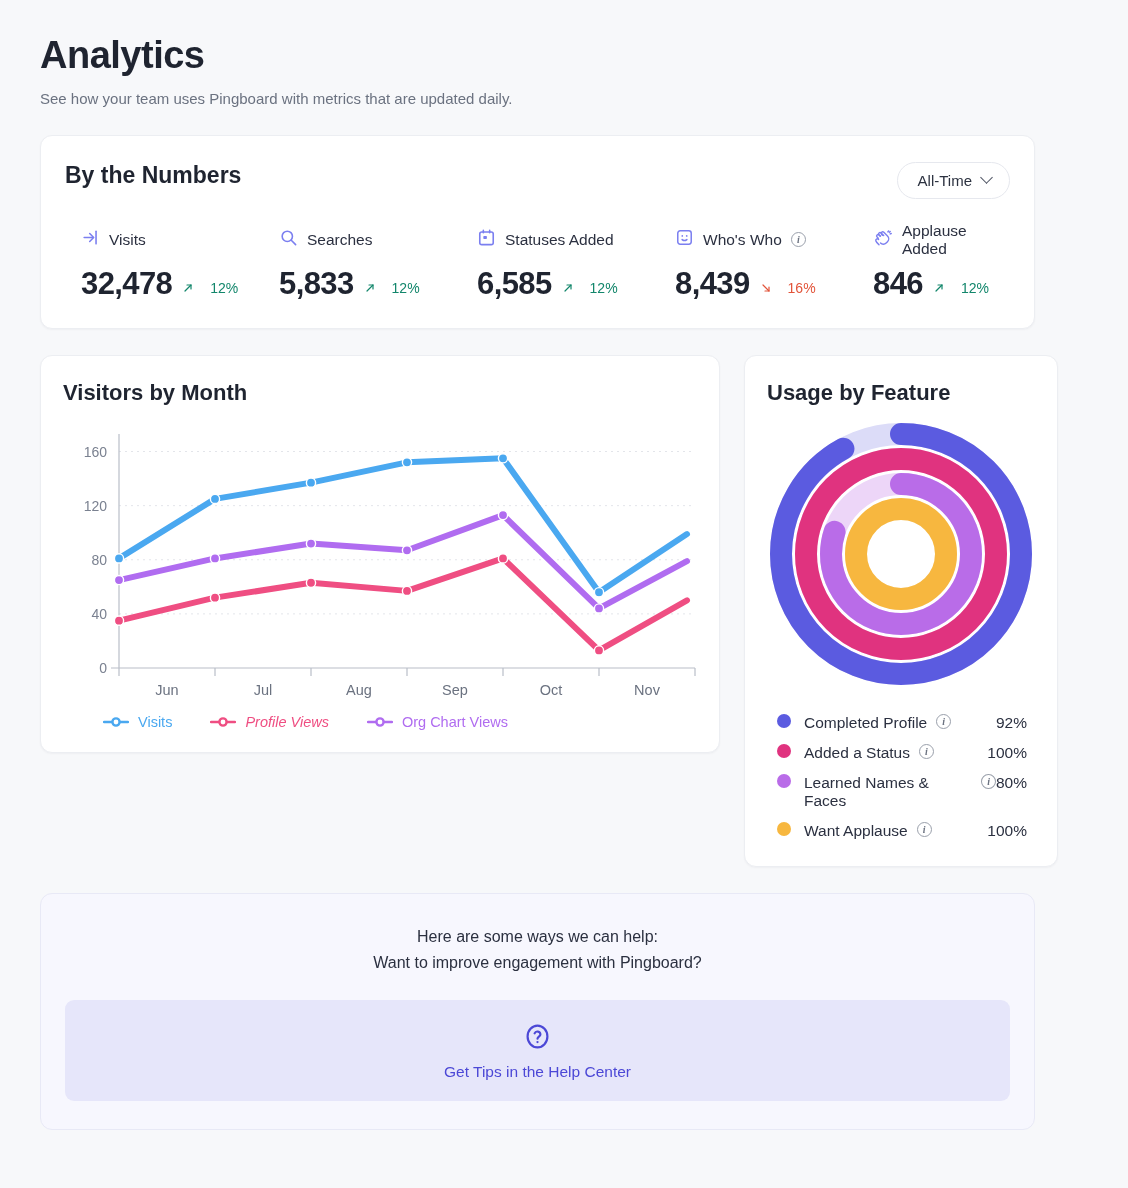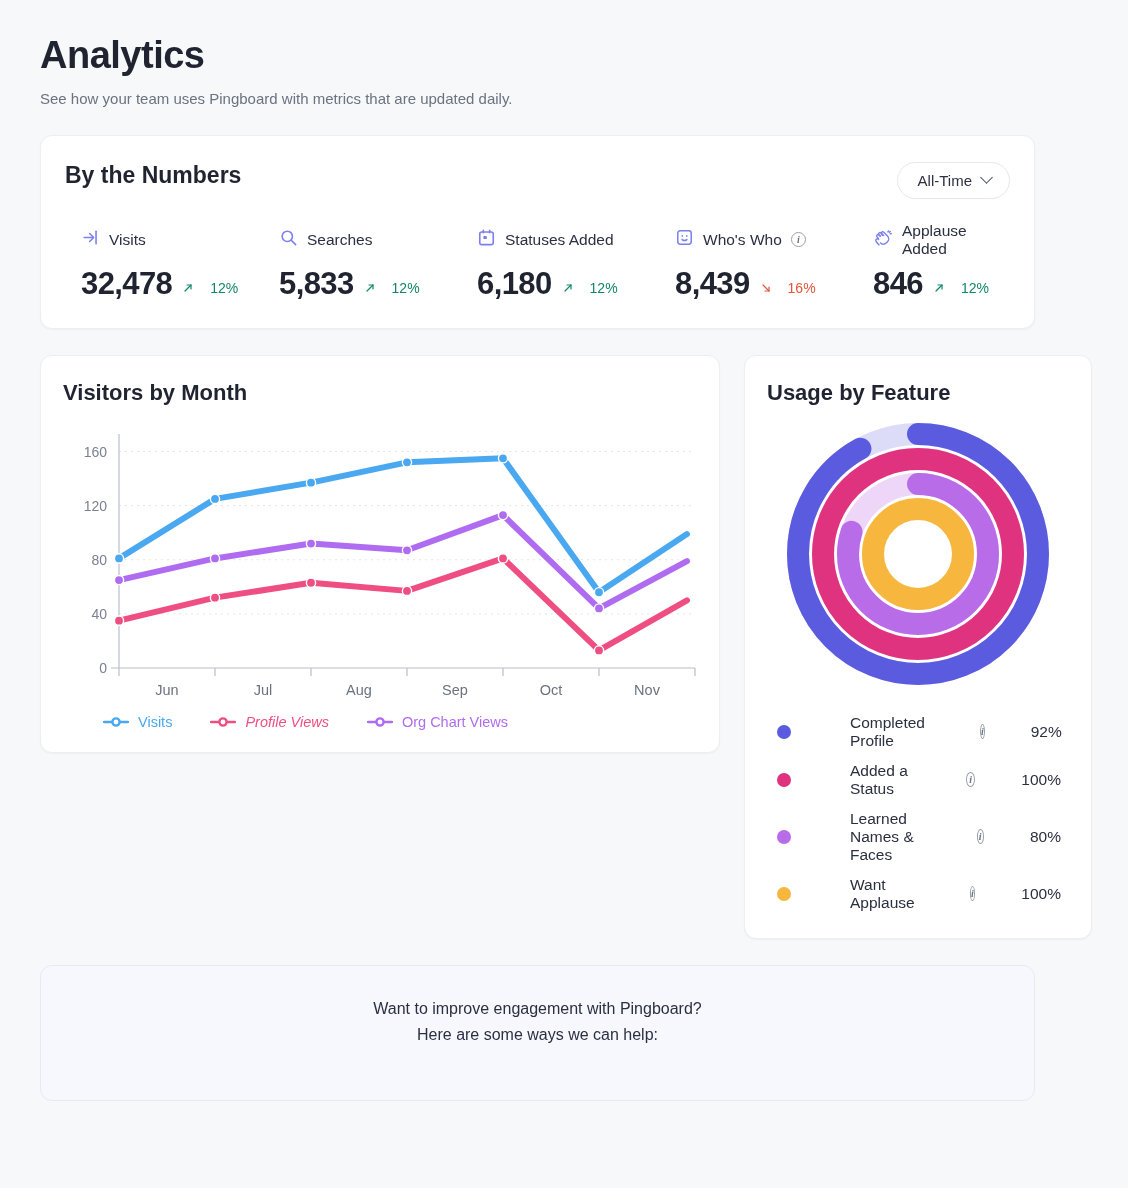--- a/index.html
+++ b/index.html
@@ -66,21 +66,21 @@
 
   .plot-wrap { margin-top: 22px; position: relative; height: 270px; }
   .plot-svg { display: block; }
   .legend { display: flex; gap: 38px; margin-top: 16px; padding-left: 40px; }
   .legend-item { display: flex; align-items: center; gap: 9px; font-size: 14.5px; cursor: pointer; }
   .legend-mark { display: block; }
 
   
   .donut-wrap { margin-top: 14px; display: flex; justify-content: center; }
   .donut-legend { margin-top: 26px; padding: 0 8px 0 10px; }
-  .dl-row { display: flex; align-items: center; margin-top: 12px; gap: 46px; }
+  .dl-row { display: flex; align-items: flex-start; margin-top: 12px; }
   .dl-row:first-child { margin-top: 0; }
   .dl-dot { width: 14px; height: 14px; border-radius: 50%; flex: 0 0 14px; }
   .dl-label { font-size: 15.5px; color: #2b3040; margin-left: 13px; }
   .dl-info { margin-left: 9px; }
   .dl-pct { margin-left: auto; font-size: 15.5px; color: #2b3040; }
 
   
   .help-card {
     margin-top: 26px; margin-bottom: 40px;
     background: #f7f7fe; border: 1px solid #e8e9f6; border-radius: 12px;
@@ -164,21 +164,21 @@
           <span>
             <svg width="19" height="19" viewBox="0 0 24 24" fill="none" stroke="#7b7ff0" stroke-width="2" stroke-linecap="round" stroke-linejoin="round">
               <rect x="3.5" y="5" width="17" height="16" rx="2.5"></rect>
                 <path d="M8 3v3M16 3v3"></path>
                 <rect x="8" y="10" width="4.5" height="4" rx="1" fill="#7b7ff0" stroke="none"></rect>
             </svg>
           </span>
           <span class="stat-label">Statuses Added</span>
         </div>
         <div class="stat-row">
-          <span class="stat-value">6,180</span>
+          <span class="stat-value">6,585</span>
           <span class="delta up">
             <svg width="12" height="12" viewBox="0 0 24 24" fill="none" stroke="#12866b" stroke-width="2.4" stroke-linecap="round" stroke-linejoin="round">
                 <path d="M6 18L18 6"></path>
                 <path d="M10 6h8v8"></path>
               </svg>
             <span>12%</span>
           </span>
         </div>
       </div>
 
@@ -351,19 +351,29 @@
             <span class="dl-label">Want Applause</span>
             <span class="info-i dl-info">i</span>
             <span class="dl-pct">100%</span>
           </div>
         </div>
     </section>
 
   </div>
 
   <section class="help-card">
+    <div class="help-line">Here are some ways we can help:</div>
     <div class="help-line">Want to improve engagement with Pingboard?</div>
-    <div class="help-line">Here are some ways we can help:</div>
     <div class="help-actions">
+      <div class="help-btn">
+        <div class="help-ico">
+          <svg width="29" height="29" viewBox="0 0 24 24" fill="none" stroke="#4c48d6" stroke-width="1.8" stroke-linecap="round" stroke-linejoin="round">
+            <ellipse cx="12" cy="12" rx="8.2" ry="9"></ellipse>
+            <path d="M9.6 9.4a2.5 2.5 0 0 1 4.8.9c0 1.7-2.4 2-2.4 3.5"></path>
+            <circle cx="12" cy="16.6" r="0.95" fill="#4c48d6" stroke="none"></circle>
+          </svg>
+        </div>
+        <div class="help-btn-label">Get Tips in the Help Center</div>
+      </div>
     </div>
   </section>
 
 </div>
 
 </body></html>

